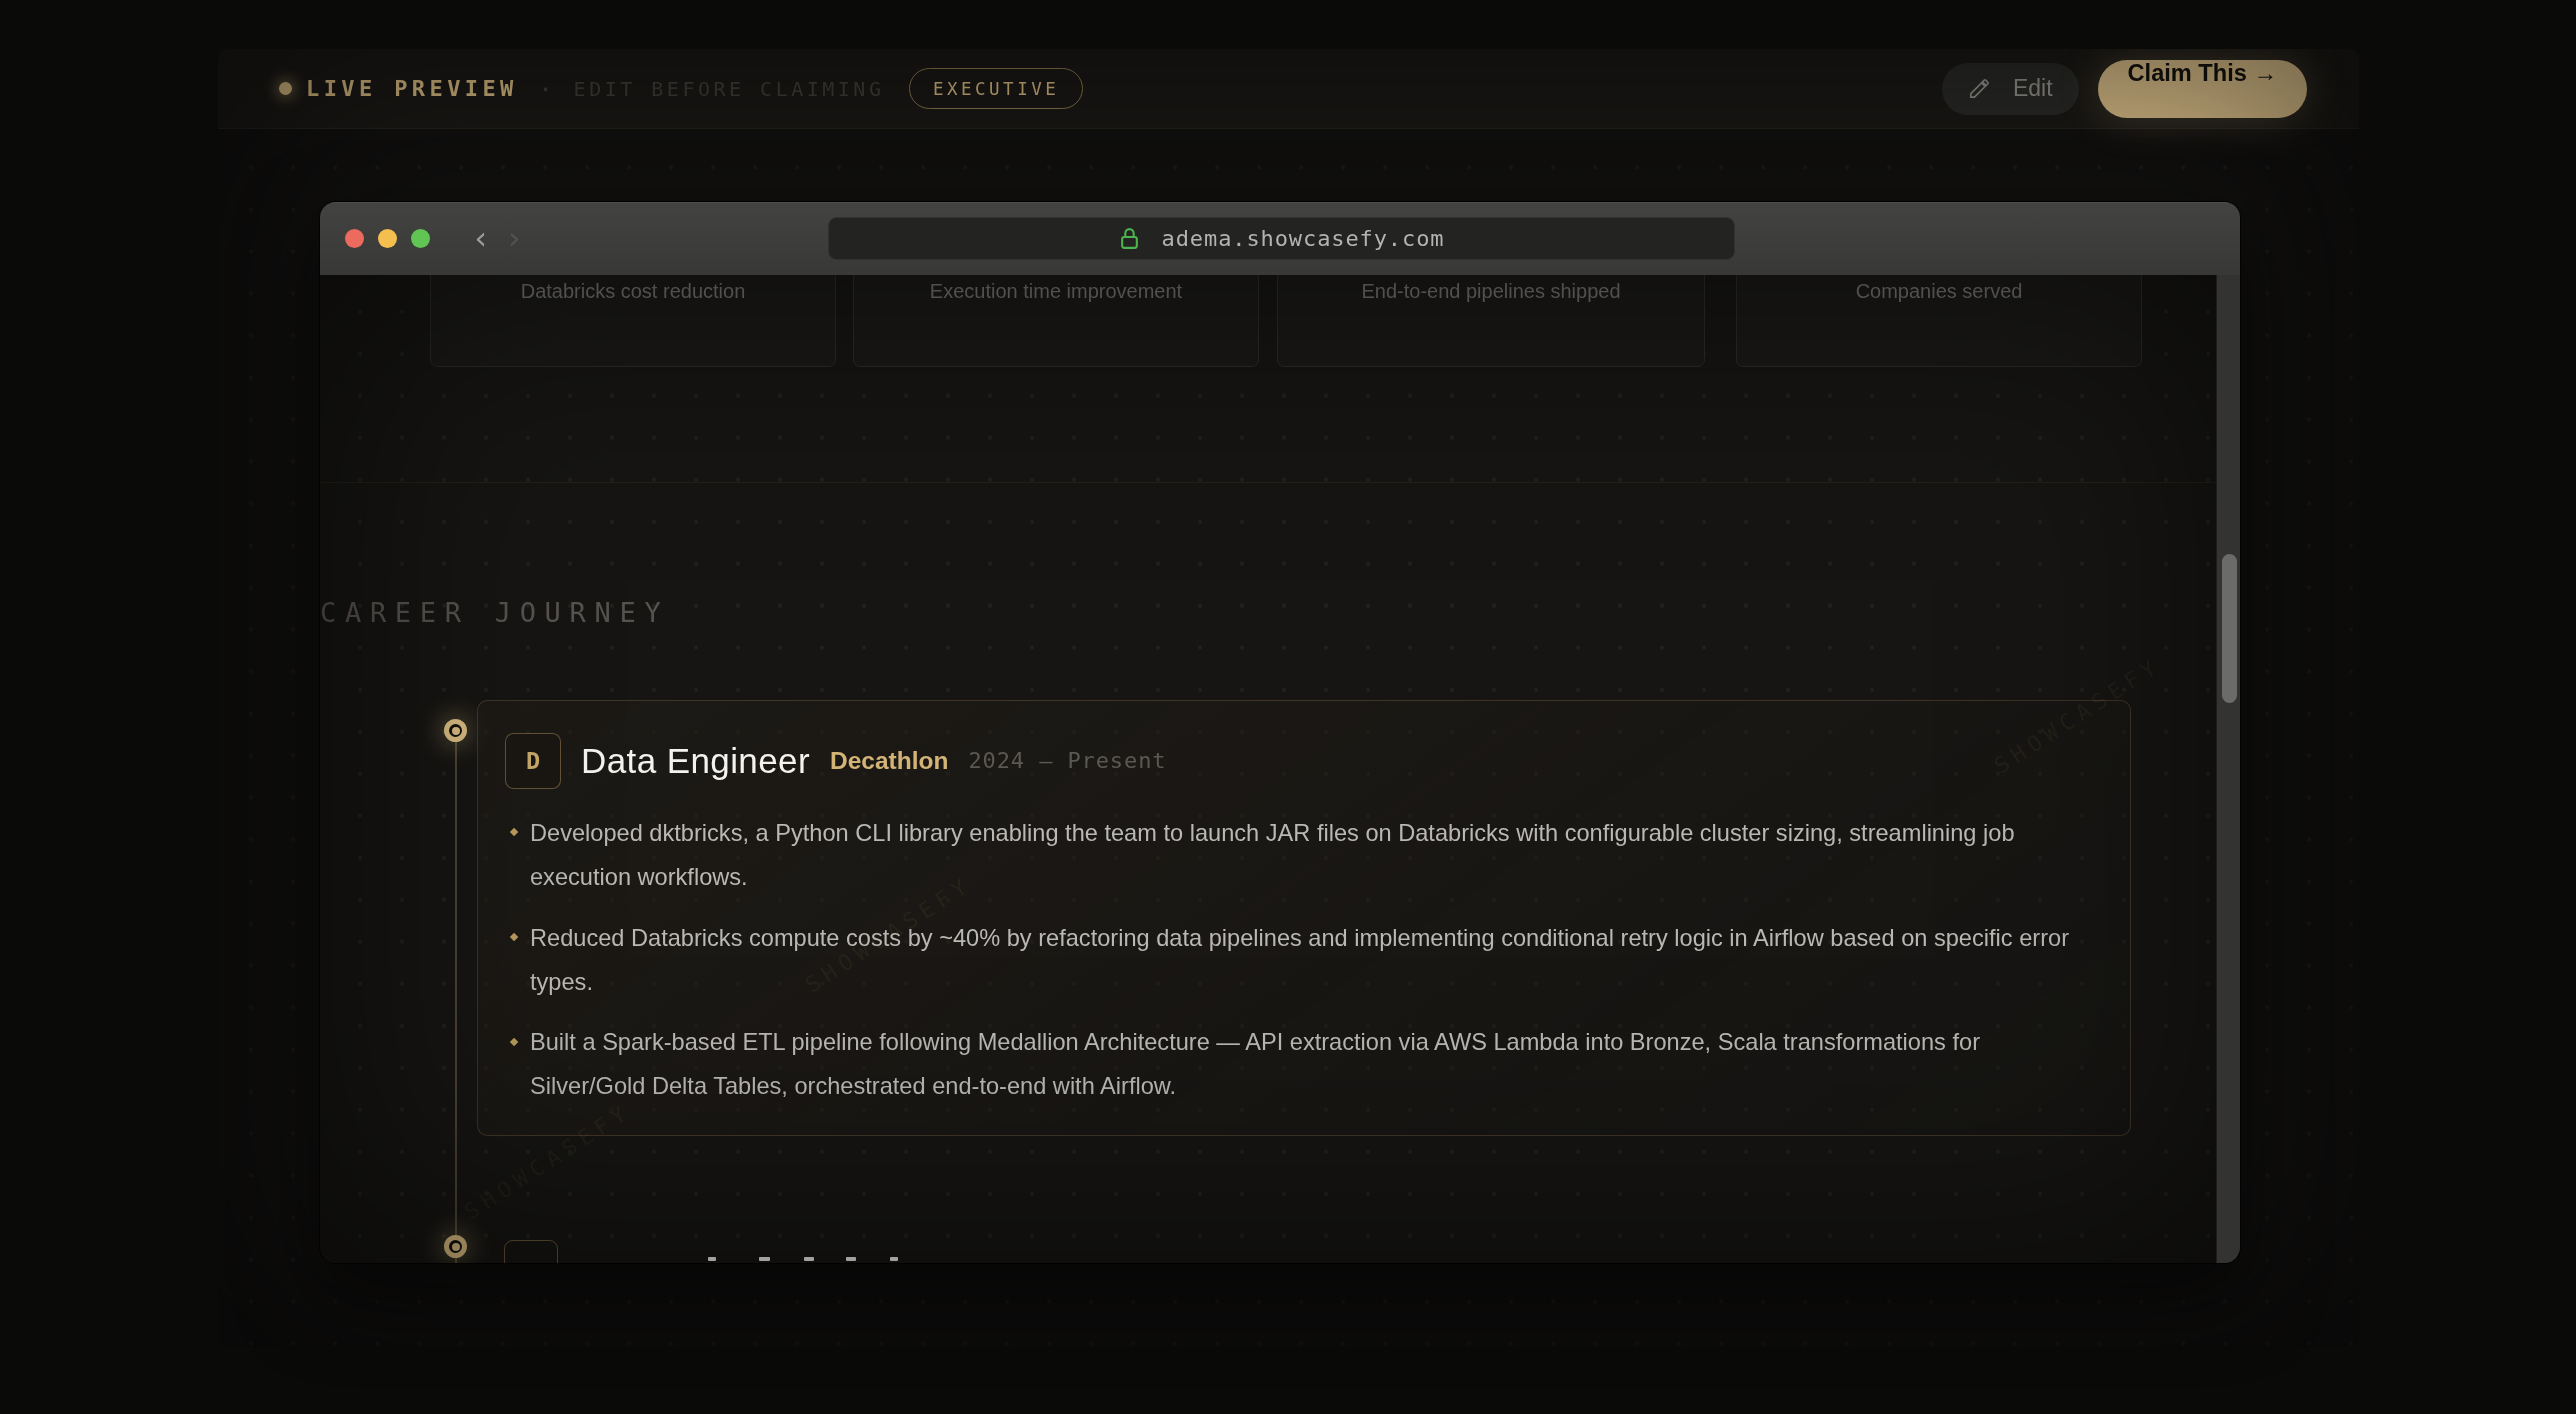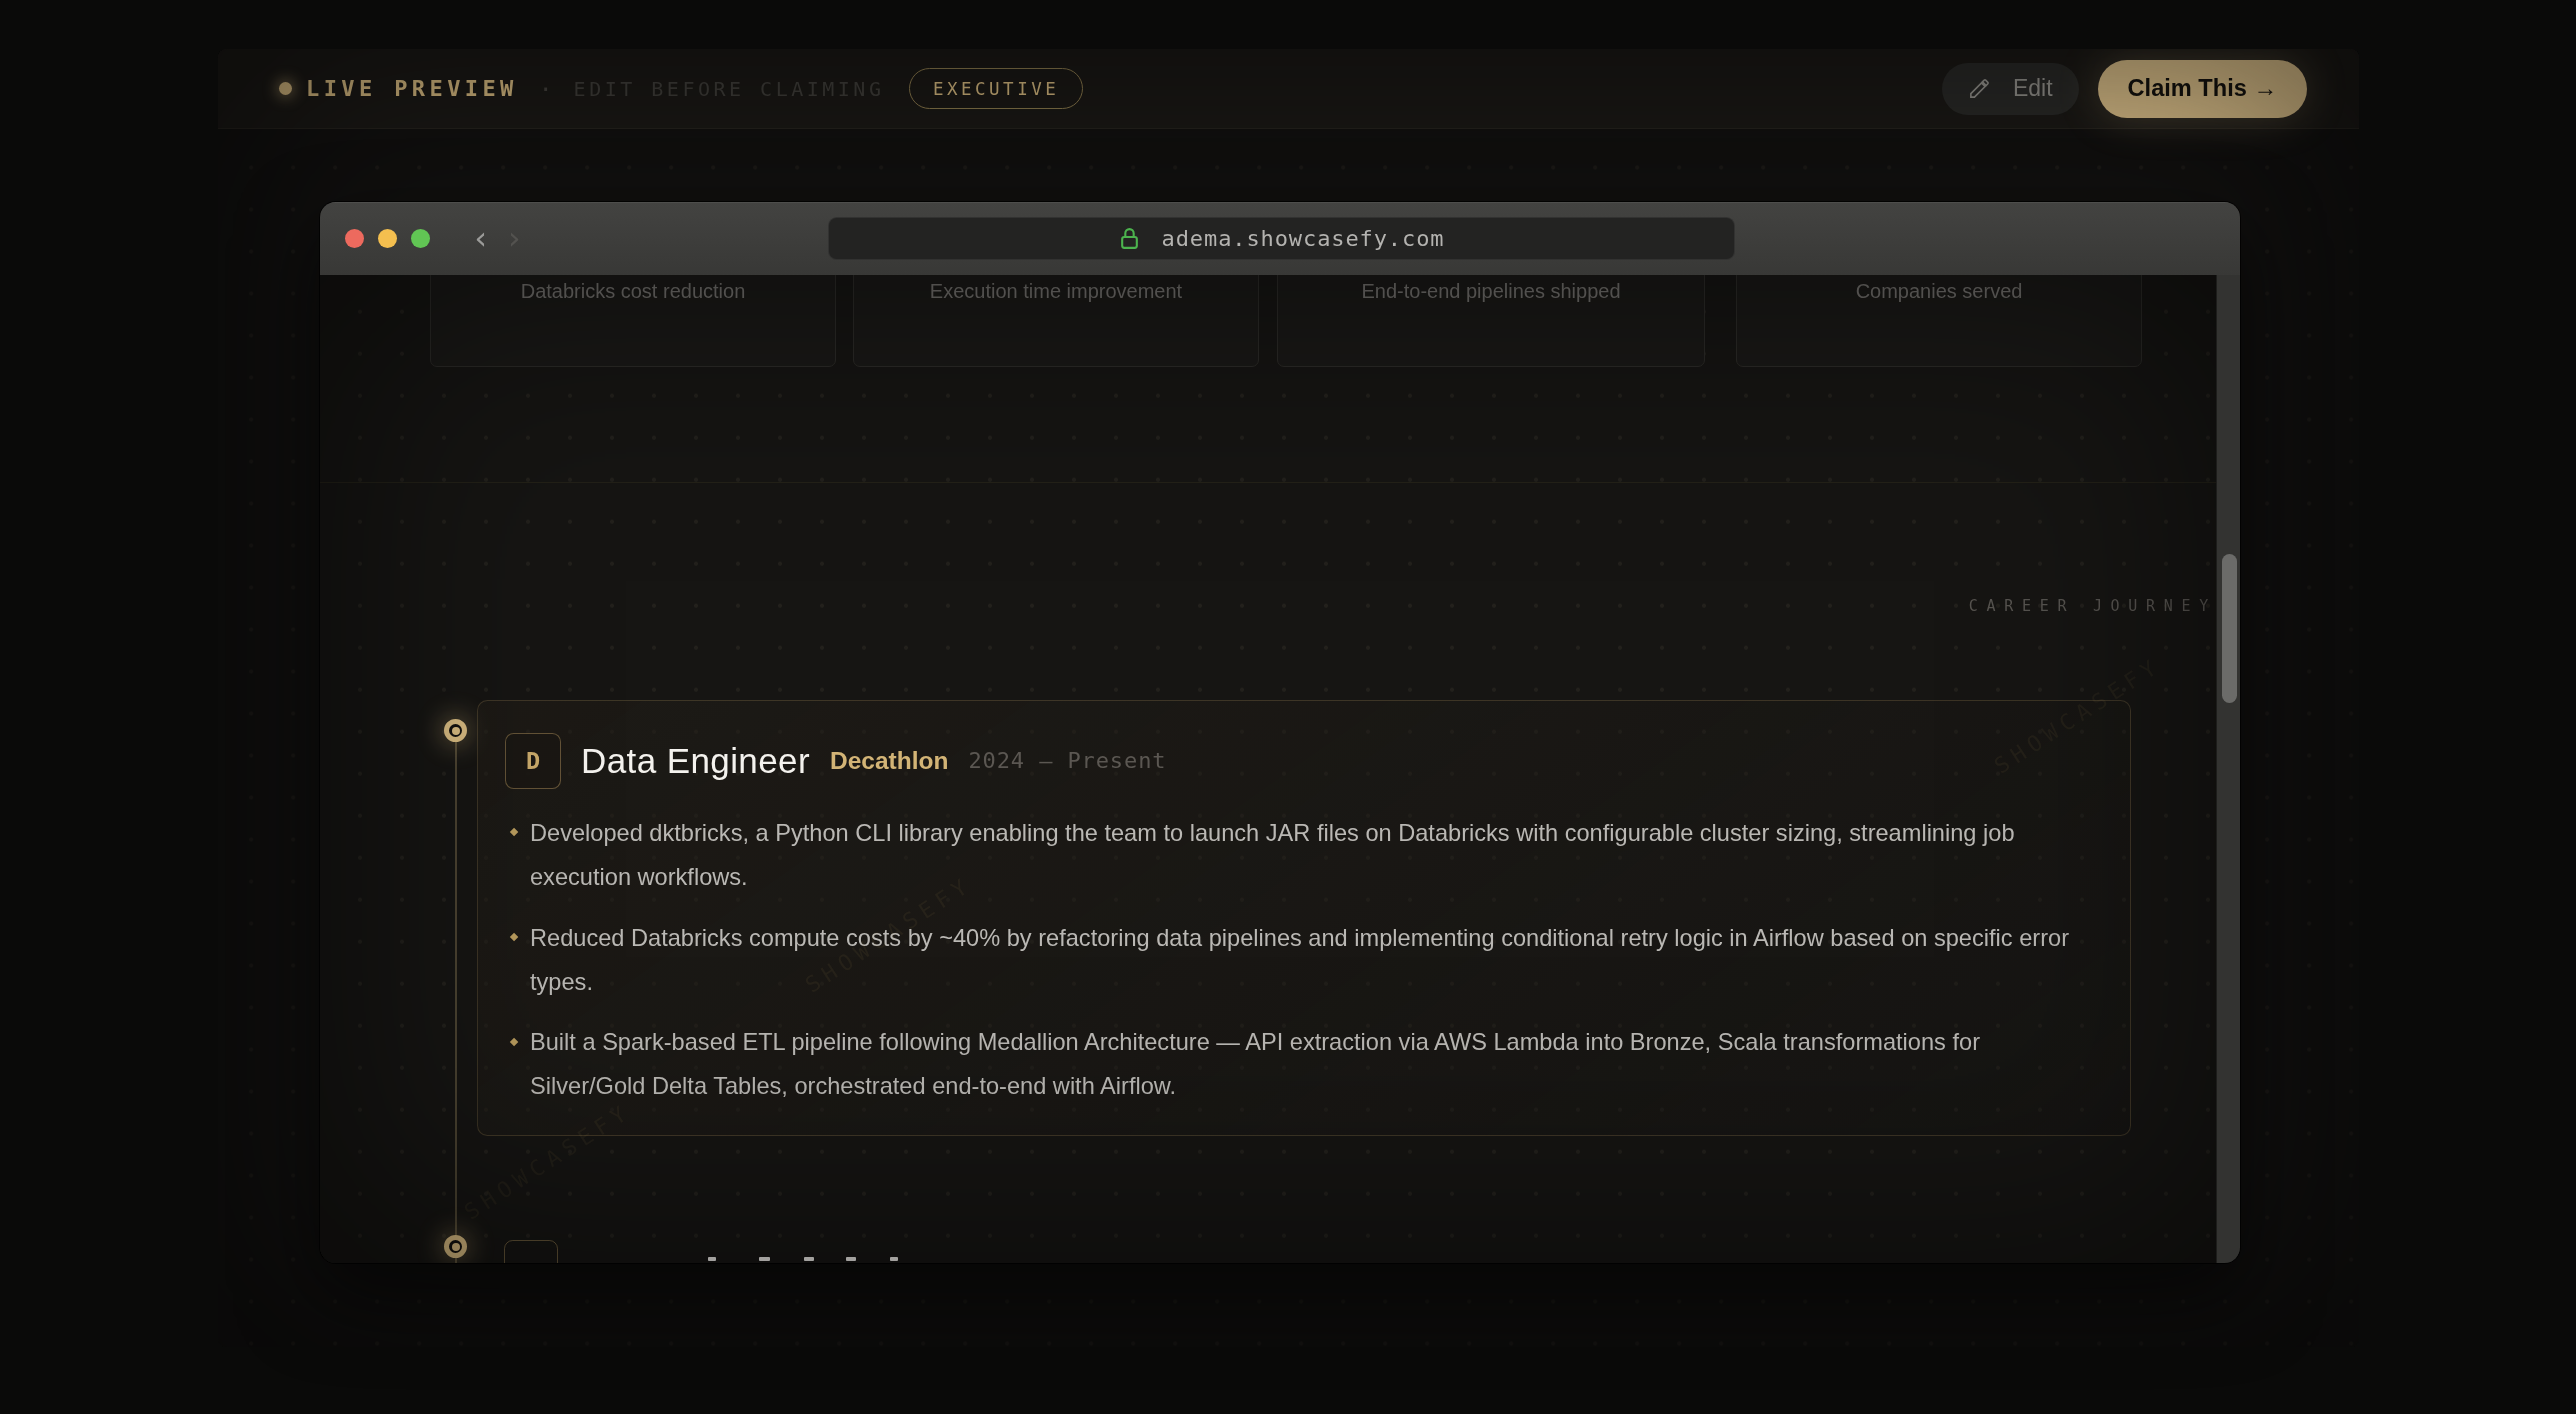--- a/index.html
+++ b/index.html
@@ -22,21 +22,21 @@
          box-shadow:0 0 14px 3.5px rgba(217,188,130,0.45);margin-right:14px;flex:none;}
   .live-label{color:var(--accent,#d9bc82);font-size:22px;font-weight:bold;letter-spacing:4.4px;}
   .sep{color:#45433e;font-size:23px;margin:0 21px;}
   .hint-label{color:#413f3b;font-size:20px;letter-spacing:3.5px;}
   .exec-badge{margin-left:24.5px;border:1.7px solid #8d7b4e;border-radius:874px;color:var(--accent,#d9bc82);
          font-size:17.5px;letter-spacing:3.5px;padding:9.6px 23px;}
   .spacer{flex:1;}
   .edit-btn{display:flex;align-items:center;gap:22px;background:#2a2a28;border-radius:874px;
          height:52px;padding:0 26px;color:#97958f;font-size:23px;cursor:pointer;}
   .claim-btn{margin-left:19px;background:var(--claim,#dcc08a);border-radius:874px;height:58px;
-         display:flex;align-items:center;padding:0 30px;color:#15130f;font-size:23.6px;font-weight:bold;
+         display:flex;padding:0 30px;color:#15130f;font-size:23.6px;font-weight:bold;
          box-shadow:0 0 40px rgba(220,192,138,0.25);cursor:pointer;}
 
   
   .browser{position:absolute;left:320px;top:202px;width:1920px;height:1061px;border-radius:15.7px;
          background:#141311;box-shadow:0 31.5px 79px rgba(0,0,0,0.6),0 0 0 0.9px rgba(0,0,0,0.8);overflow:hidden;}
   .chrome{position:absolute;left:0;top:0;width:100%;height:73px;
          background:linear-gradient(#434341,#383836);border-bottom:0.9px solid #1f1e1d;
          box-shadow:inset 0 0.9px 0 rgba(255,255,255,0.06);display:flex;align-items:center;}
   .lights{display:flex;gap:14px;margin-left:24.5px;}
   .light{width:19px;height:19px;border-radius:50%;}
@@ -57,22 +57,22 @@
          background-image:radial-gradient(circle,rgba(130,118,95,0.12) 1.7px,transparent 2.3px);
          background-size:42px 42px;background-position:19px 15.7px;}
   .content-vignette{position:absolute;inset:0;box-shadow:inset 0 0 227px 35px rgba(0,0,0,0.5);pointer-events:none;z-index:9;}
 
   .stat-card{position:absolute;top:-22px;height:114px;background:#1a1917;border:0.9px solid #2b2a27;
          border-radius:7px;box-sizing:border-box;}
   .stat-label{position:absolute;left:0;right:0;top:26px;text-align:center;color:#716f6c;font-size:20px;}
 
   .section-divider{position:absolute;left:0;top:207px;width:100%;height:0.9px;background:#232118;}
 
-  .section-title{position:absolute;left:0;right:23px;top:322px;text-align:right;color:#56534f;
-         font-size:15px;letter-spacing:8.7px;}
+  .section-title{position:absolute;left:0;right:23px;top:322px;text-align:left;color:#56534f;
+         font-size:27px;letter-spacing:8.7px;}
 
   
   .timeline-line{position:absolute;left:135px;top:456px;width:1.7px;height:533px;background:rgba(214,185,130,0.28);}
   .tl-node{position:absolute;width:23px;height:23px;border-radius:50%;border:5.2px solid var(--accent,#d9bc82);
          background:#14120f;box-sizing:border-box;box-shadow:0 0 23px 5.2px rgba(217,188,130,0.30);}
   .tl-node::after{content:"";position:absolute;left:50%;top:50%;width:7.9px;height:7.9px;margin:-3.9px 0 0 -3.9px;
          border-radius:50%;background:var(--accent,#d9bc82);}
   .node1{left:124px;top:444px;}
   .node2{left:124px;top:960px;}
 

